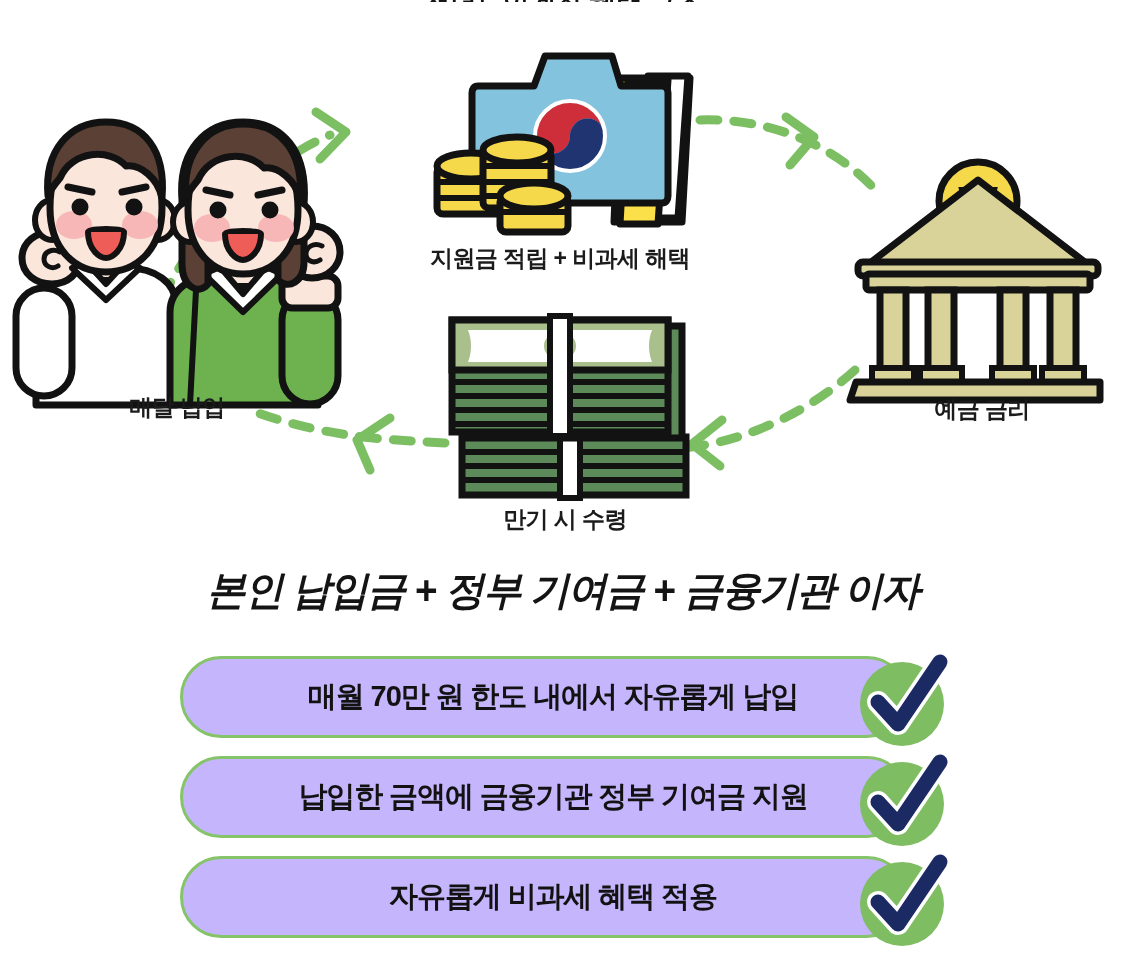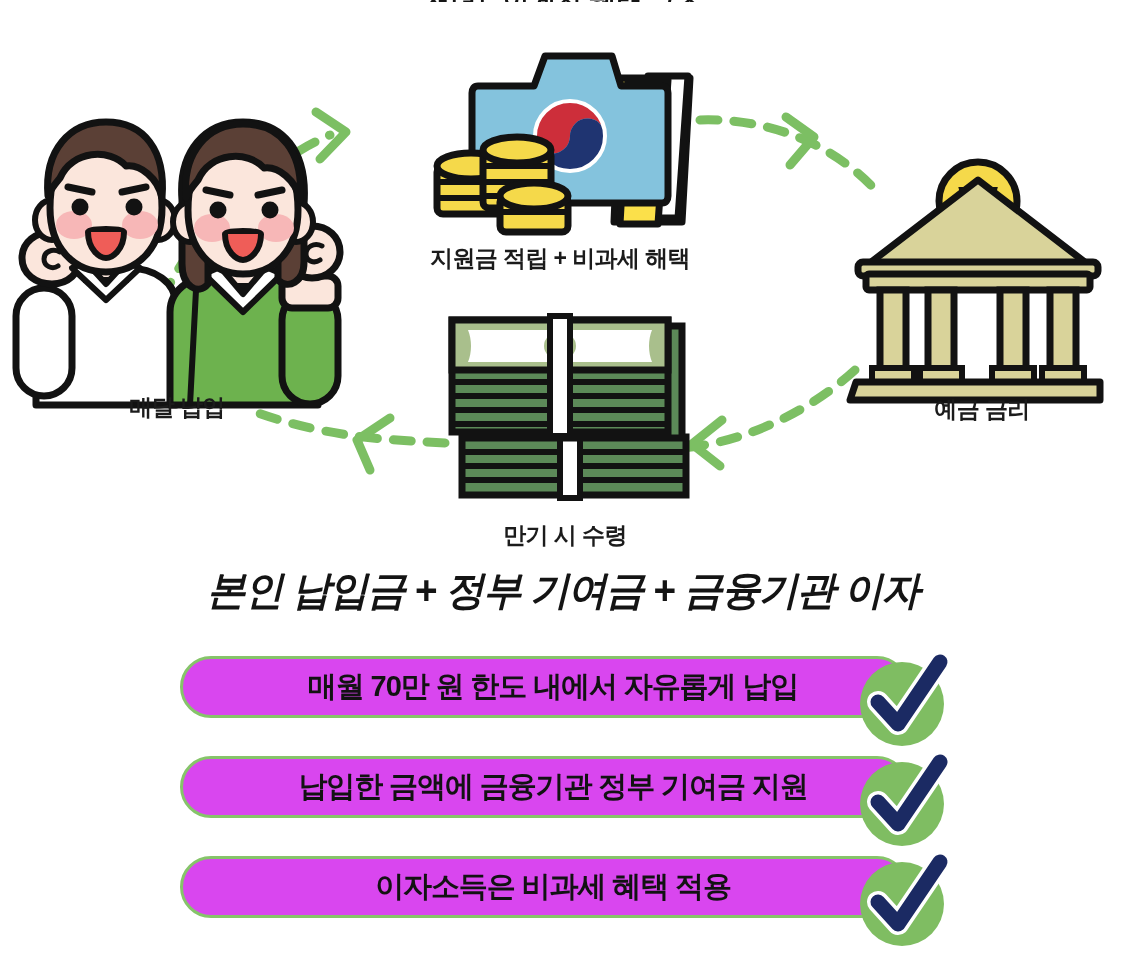--- a/index.html
+++ b/index.html
@@ -42,21 +42,21 @@
     font-size: 23px;
     font-weight: 600;
     color: #1b1b1b;
     letter-spacing: -0.6px;
     white-space: nowrap;
     text-align: center;
   }
   .cap-monthly { left: 62px;  top: 392px; width: 230px; }
   .cap-gov     { left: 355px; top: 243px; width: 410px; }
   .cap-bank    { left: 872px; top: 394px; width: 220px; text-align: center; }
-  .cap-mature  { left: 440px; top: 520px; width: 250px; }
+  .cap-mature  { left: 440px; top: 504px; width: 250px; }
 
   
   .headline {
     position: absolute;
     left: 0; top: 563px;
     width: 1126px;
     text-align: center;
     font-size: 40px;
     font-weight: 900;
     font-style: italic;
@@ -75,24 +75,24 @@
   }
   .check-row {
     position: relative;
     height: 82px;
     margin-bottom: 18px;
   }
   .pill {
     position: absolute;
     left: 0; top: 0;
     width: 728px;
-    height: 62px;
+    height: 82px;
     border: 3px solid #86c46a;
     border-radius: 41px;
-    background: #d946ef;
+    background: #c4b5fd;
     display: flex;
     align-items: center;
     justify-content: center;
   }
   .pill-text {
     font-size: 29px;
     font-weight: 900;
     color: #121212;
     letter-spacing: -1.1px;
     white-space: nowrap;
@@ -325,21 +325,21 @@
         <svg width="104" height="104" viewBox="0 0 104 104">
           <circle cx="50" cy="56" r="42" fill="#7fbd62"></circle>
           <path d="M26,54 L46,76 L88,14" fill="none" stroke="#ffffff" stroke-width="22" stroke-linecap="round" stroke-linejoin="round"></path>
           <path d="M26,54 L46,76 L88,14" fill="none" stroke="#1b2a63" stroke-width="15" stroke-linecap="round" stroke-linejoin="round"></path>
         </svg>
       </div>
     </div>
 
     <div class="check-row">
       <div class="pill">
-        <span class="pill-text">이자소득은 비과세 혜택 적용</span>
+        <span class="pill-text">자유롭게 비과세 혜택 적용</span>
       </div>
       <div class="check-badge">
         <svg width="104" height="104" viewBox="0 0 104 104">
           <circle cx="50" cy="56" r="42" fill="#7fbd62"></circle>
           <path d="M26,54 L46,76 L88,14" fill="none" stroke="#ffffff" stroke-width="22" stroke-linecap="round" stroke-linejoin="round"></path>
           <path d="M26,54 L46,76 L88,14" fill="none" stroke="#1b2a63" stroke-width="15" stroke-linecap="round" stroke-linejoin="round"></path>
         </svg>
       </div>
     </div>
 

